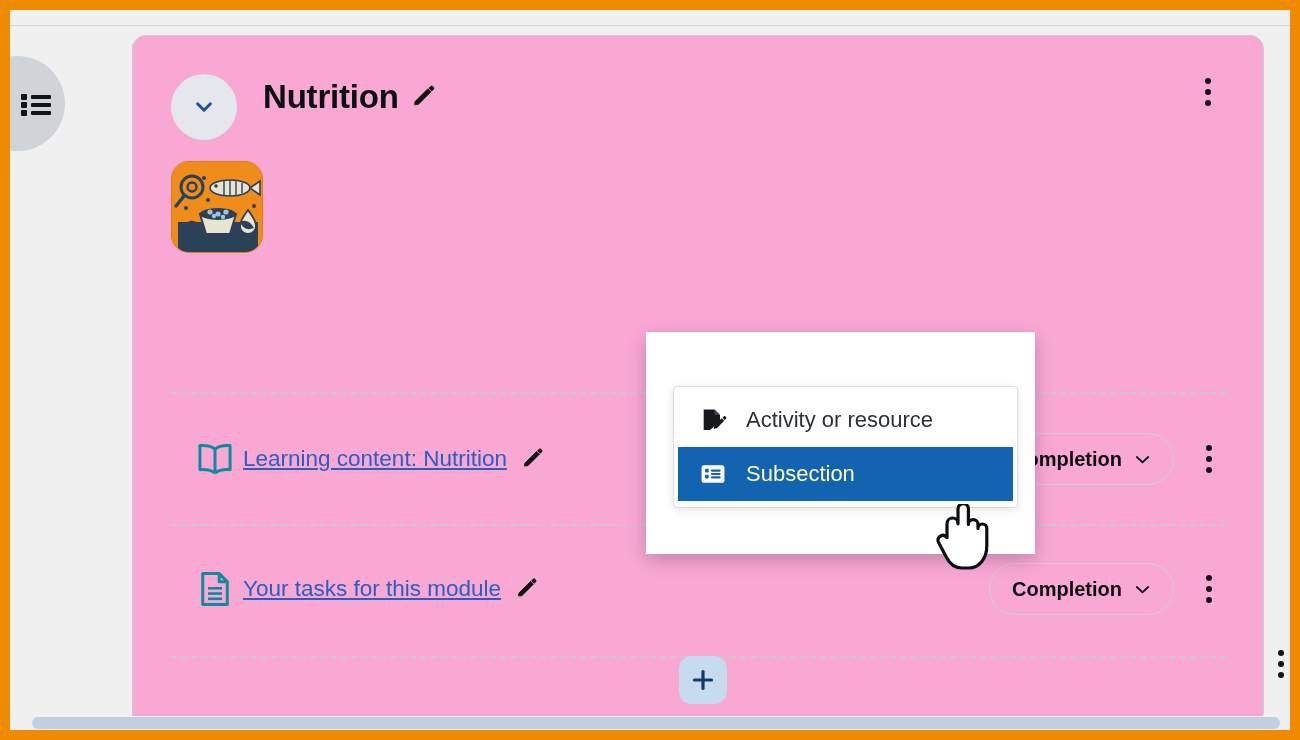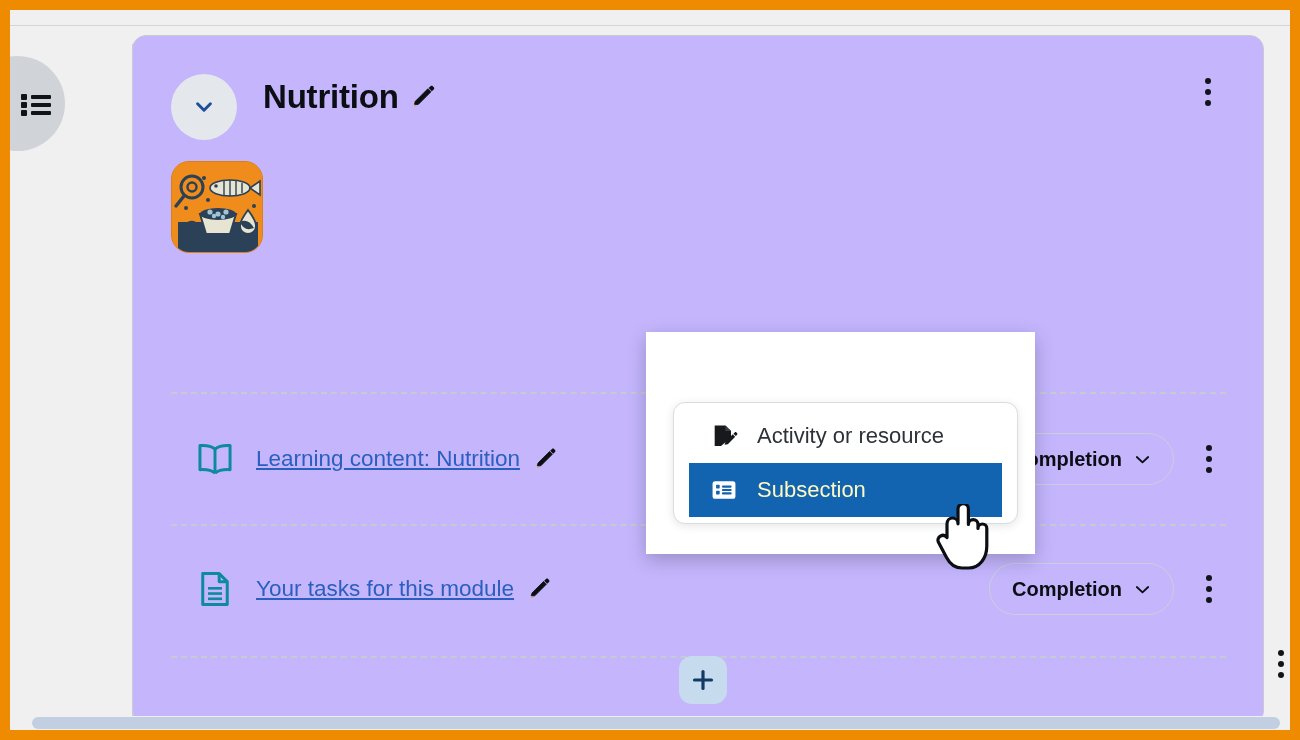--- a/index.html
+++ b/index.html
@@ -65,21 +65,21 @@
     border-radius: 1px;
   }
 
   
   #section-card {
     position: absolute;
     left: 122px;
     top: 25px;
     width: 1132px;
     height: 690px;
-    background: #c4b5fd;
+    background: #f9a8d4;
     border: 1px solid #c9cbd1;
     border-radius: 14px;
   }
 
   
   #section-header {
     position: absolute;
     left: 0;
     top: 0;
     width: 100%;
@@ -208,21 +208,21 @@
     margin-left: 22px;
     flex: 0 0 auto;
     display: flex;
     align-items: center;
     justify-content: center;
   }
 
   .act-name {
     font-size: 22.5px;
     color: #2a5fbf;
-    margin-left: 19px;
+    margin-left: 6px;
     white-space: nowrap;
   }
   .act-pencil {
     margin-left: 14px;
     width: 24px;
     height: 24px;
     display: inline-block;
     cursor: pointer;
   }
 
@@ -290,28 +290,28 @@
     width: 389px;
     height: 222px;
     background: #ffffff;
     z-index: 20;
     box-shadow: 0 6px 18px rgba(0,0,0,0.22);
   }
 
   #add-popup {
     position: absolute;
     left: 663px;
-    top: 392px;
+    top: 376px;
     width: 345px;
     background: #ffffff;
     border: 1px solid #d9dce1;
-    border-radius: 12px;
+    border-radius: 4px;
     z-index: 25;
     overflow: hidden;
-    padding: 6px 15px;
+    padding: 6px 4px;
     box-shadow: 0 2px 10px rgba(0,0,0,0.10);
   }
 
   .popup-item {
     height: 54px;
     display: flex;
     align-items: center;
     padding-left: 20px;
     gap: 18px;
     font-size: 22px;

